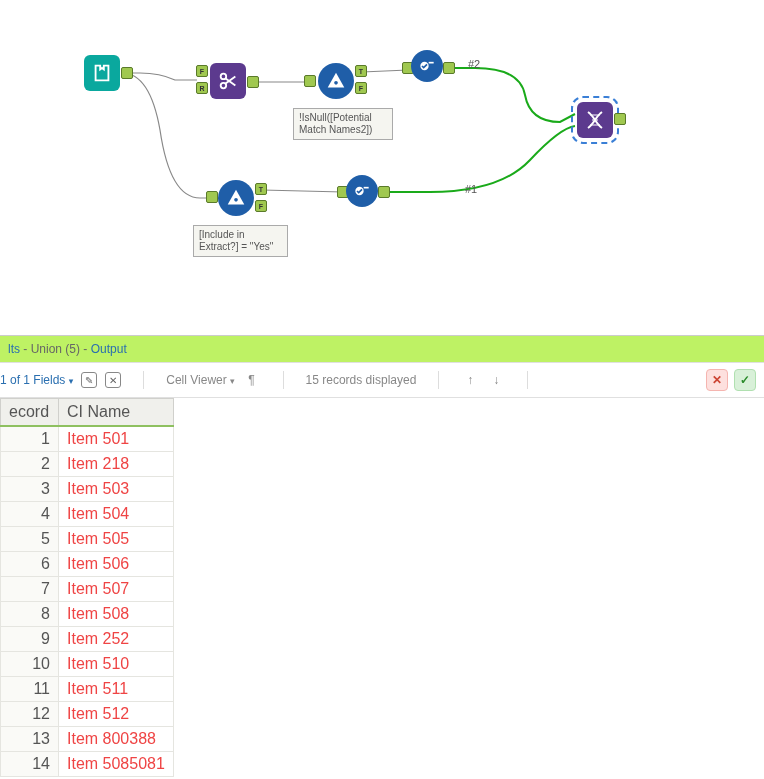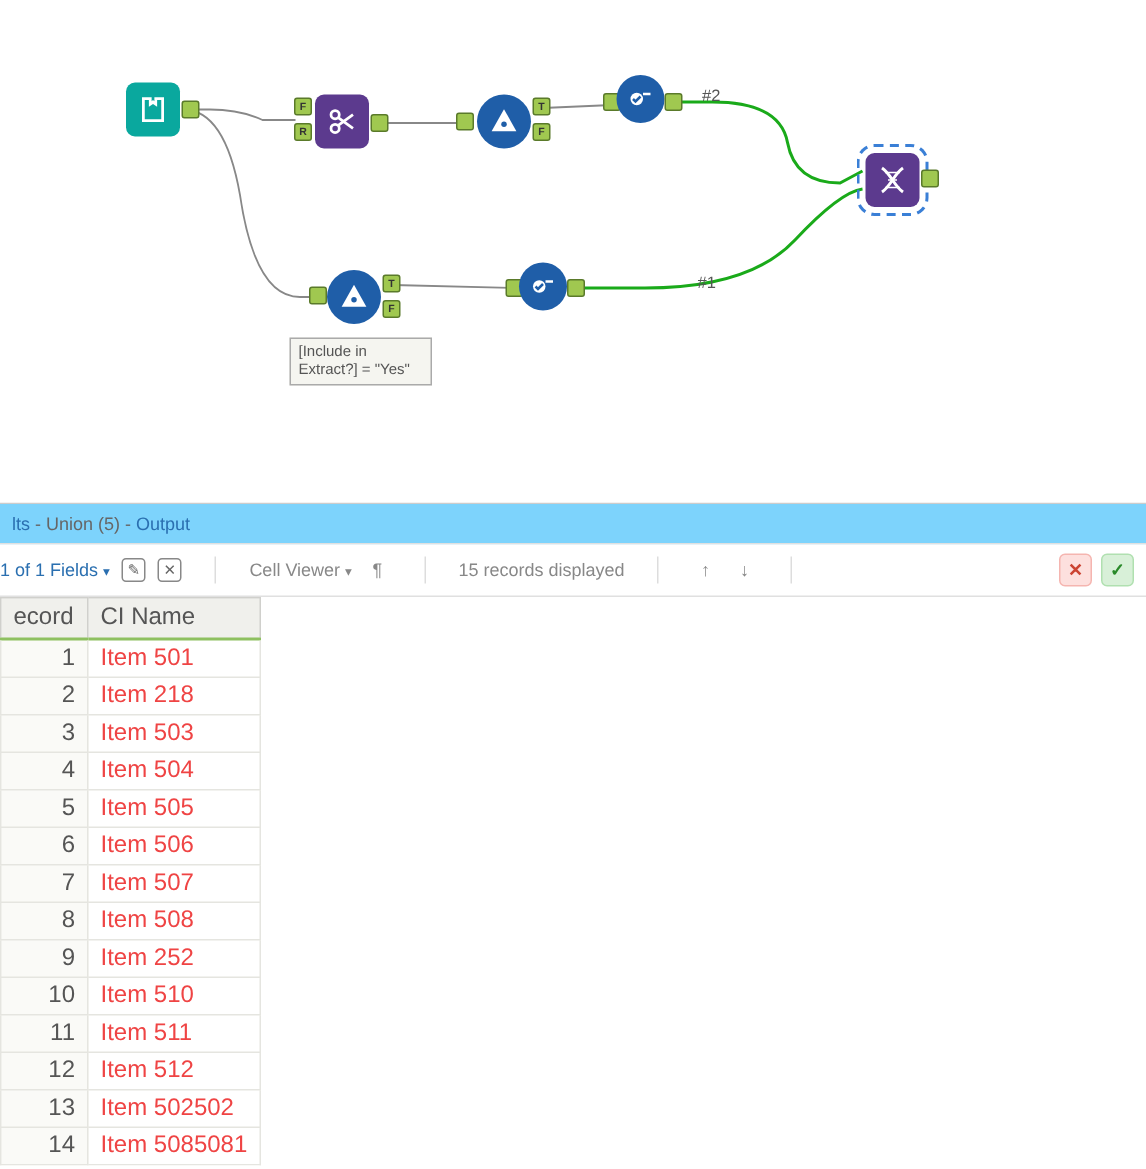--- a/index.html
+++ b/index.html
@@ -15,21 +15,21 @@
   
   .anchor { position: absolute; width: 12px; height: 12px; background: #a0c850; border: 1px solid #5a7a2a; border-radius: 2px; display: flex; align-items: center; justify-content: center; font-size: 7px; font-weight: bold; color: #333; }
   
   .annotation { position: absolute; background: #f5f5f0; border: 1px solid #aaa; padding: 3px 5px; font-size: 10px; color: #555; line-height: 1.2; }
   
   .conn-label { position: absolute; font-size: 11px; color: #555; }
   
   svg.wires { position: absolute; top: 0; left: 0; width: 764px; height: 335px; pointer-events: none; }
   
   .results-panel { border-top: 1px solid #ccc; }
-  .results-header { background: #7dd3fc; padding: 6px 8px; font-size: 12px; color: #666; border-bottom: 1px solid #e0e0e0; }
+  .results-header { background: #bef264; padding: 6px 8px; font-size: 12px; color: #666; border-bottom: 1px solid #e0e0e0; }
   .results-header .link { color: #2a6fb0; }
   
   .toolbar { display: flex; align-items: center; padding: 8px 0; gap: 22px; border-bottom: 1px solid #e0e0e0; background: #fff; position: relative; }
   .toolbar .group { display: flex; align-items: center; gap: 8px; }
   .toolbar .sep { width: 1px; height: 18px; background: #ddd; }
   .toolbar .link { color: #2a6fb0; cursor: pointer; }
   .toolbar .muted { color: #888; }
   .icon-btn { width: 18px; height: 18px; display: inline-flex; align-items: center; justify-content: center; cursor: pointer; color: #666; }
   .icon-btn.boxed { border: 1px solid #888; border-radius: 3px; width: 16px; height: 16px; font-size: 10px; }
   
@@ -93,20 +93,21 @@
 
   <div class="anchor" style="left:304px; top:75px"></div>
   <div class="tool blue" style="left:318px; top:63px">
     <svg width="22" height="22" viewBox="0 0 24 24">
         <path fill="#fff" d="M12 3l9 16H3z"></path>
         <circle cx="12" cy="14" r="2" fill="#1f5ea8"></circle>
       </svg>
   </div>
   <div class="anchor" style="left:355px; top:65px">T</div>
   <div class="anchor" style="left:355px; top:82px">F</div>
+  <div class="annotation" style="left:293px; top:108px; width:100px">!IsNull([Potential Match Names2])</div>
 
   <div class="anchor" style="left:402px; top:62px"></div>
   <div class="tool blue" style="left:411px; top:50px; width:32px; height:32px">
     <svg width="20" height="20" viewBox="0 0 24 24">
         <circle cx="9" cy="12" r="5" fill="#fff"></circle>
         <path d="M14 8l6 0" stroke="#fff" stroke-width="2"></path>
         <path d="M6 12l2 2 4-4" stroke="#1f5ea8" stroke-width="2" fill="none"></path>
       </svg>
   </div>
   <div class="anchor" style="left:443px; top:62px"></div>
@@ -236,21 +237,21 @@
           <tr>
             <td class="rec">11</td>
             <td class="val">Item 511</td>
           </tr>
           <tr>
             <td class="rec">12</td>
             <td class="val">Item 512</td>
           </tr>
           <tr>
             <td class="rec">13</td>
-            <td class="val">Item 502502</td>
+            <td class="val">Item 800388</td>
           </tr>
           <tr>
             <td class="rec">14</td>
             <td class="val">Item 5085081</td>
           </tr>
         </tbody>
     </table>
   </div>
 </div>
 

